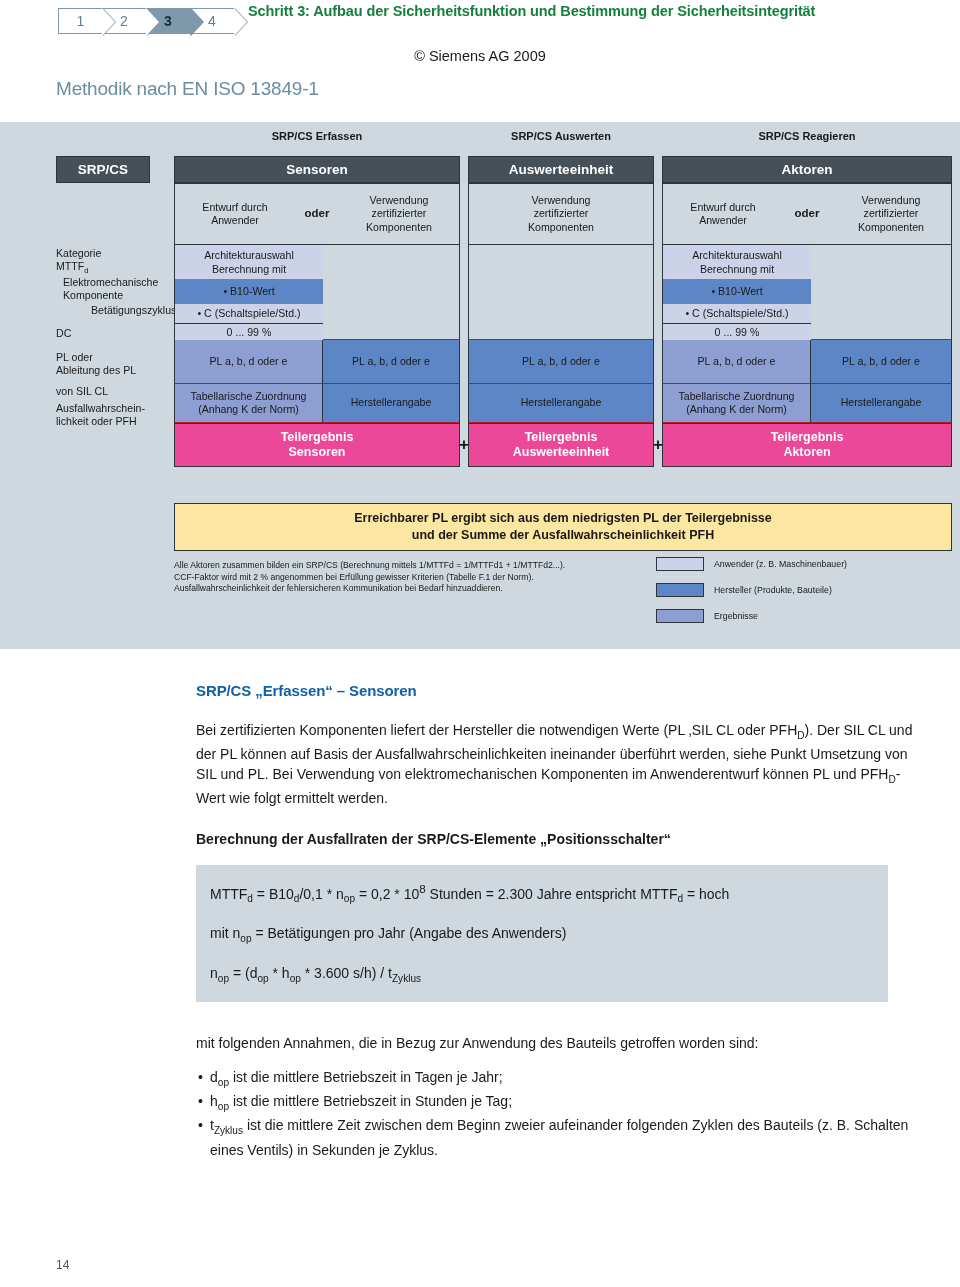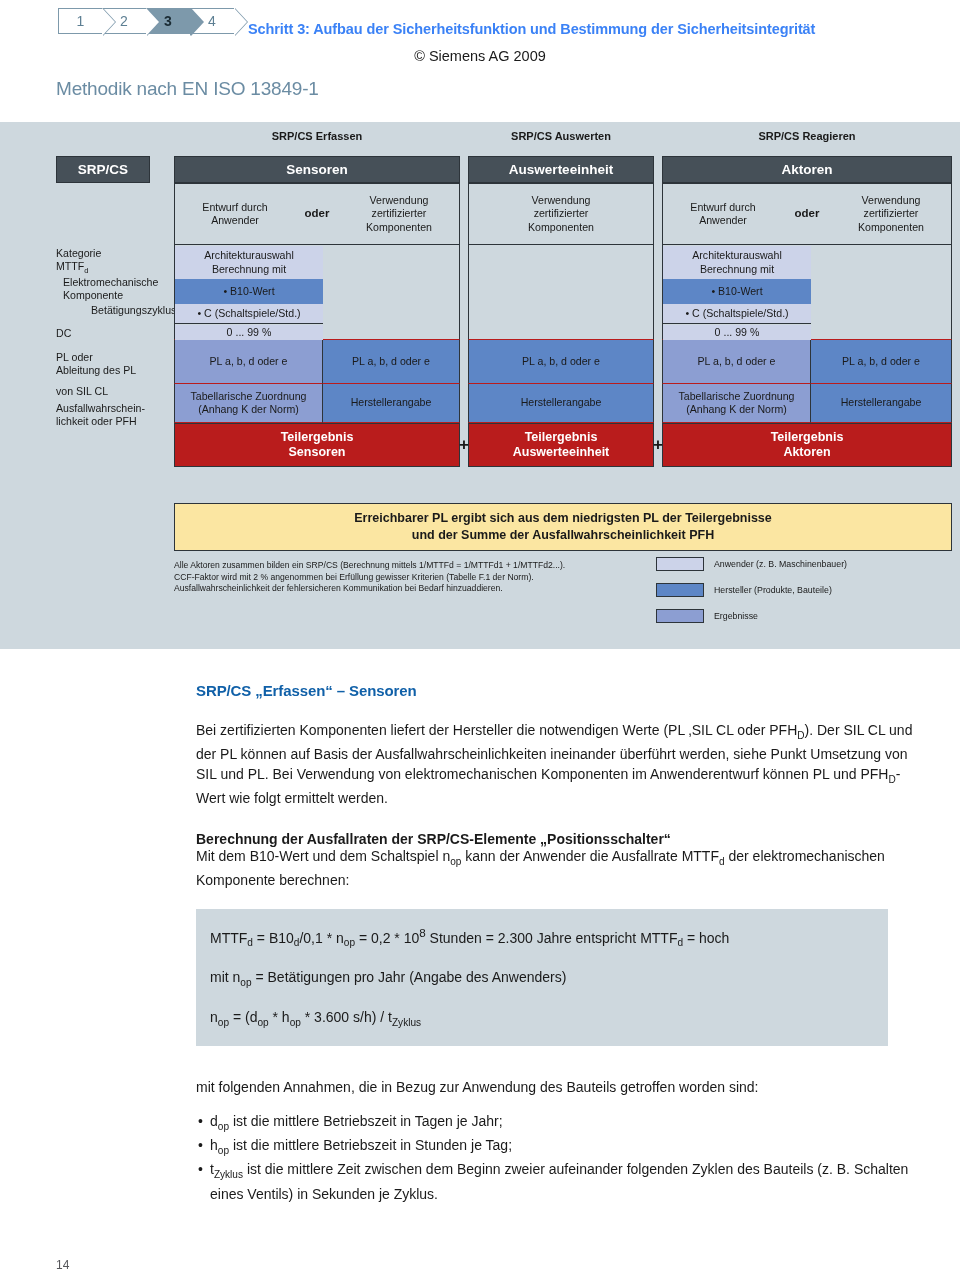--- a/index.html
+++ b/index.html
@@ -26,22 +26,22 @@
     border-left:13px solid #ffffff;
   }
   .chev .tip-b{
     position:absolute;right:-14px;top:-1px;width:0;height:0;z-index:1;
     border-top:14px solid transparent;border-bottom:14px solid transparent;
     border-left:13px solid #7d99ab;
   }
   .chev.active{background:#7d99ab;color:#1a2b33;font-weight:bold;}
   .chev.active .tip{border-left-color:#7d99ab;}
   .steptitle{
-    position:absolute;left:248px;top:21px;font-size:14.5px;font-weight:bold;
-    color:#3b82f6;letter-spacing:-0.1px;white-space:nowrap;
+    position:absolute;left:248px;top:3px;font-size:14.5px;font-weight:bold;
+    color:#15803d;letter-spacing:-0.1px;white-space:nowrap;
   }
 
   .copyright{
     position:absolute;left:0;top:48px;width:960px;text-align:center;
     font-size:14.5px;color:#1a1a1a;
   }
   .slidetitle{
     position:absolute;left:56px;top:78px;font-size:19px;color:#6b8ca3;
     letter-spacing:-0.2px;
   }
@@ -70,21 +70,21 @@
 
   .cell{
     position:absolute;box-sizing:border-box;font-size:10.6px;color:#1a1a1a;
     display:flex;align-items:center;justify-content:center;text-align:center;
     line-height:13.4px;
   }
   .c-anw{background:#ccd3e9;}
   .c-her{background:#5d86c6;}
   .c-erg{background:#8c9ed2;}
   .c-none{background:#ced8de;}
-  .c-res{background:#b91c1c;color:#ffffff;font-weight:bold;font-size:12.5px;line-height:15px;}
+  .c-res{background:#ec4899;color:#ffffff;font-weight:bold;font-size:12.5px;line-height:15px;}
   .bd{border:1px solid #2d343a;}
   .bd-lr{border-left:1px solid #2d343a;border-right:1px solid #2d343a;}
   .bd-b{border-bottom:1px solid #b91c1c;}
   .oder{font-weight:bold;font-size:11.5px;}
   .plus{
     position:absolute;color:#1a1a1a;font-size:17px;font-weight:bold;
     display:flex;align-items:center;justify-content:center;
   }
   .resultbox{
     position:absolute;background:#fbe6a2;border:1px solid #2d343a;box-sizing:border-box;
@@ -265,21 +265,20 @@
       </div>
     </div>
   </div>
 
   <div class="bodytext">
     <h2 class="sec">SRP/CS „Erfassen“ – Sensoren</h2>
 
     <p class="para"><span>Bei zertifizierten Komponenten liefert der Hersteller die notwendigen Werte (PL ‚SIL CL oder PFH</span><sub>D</sub><span>). Der SIL CL und der PL können auf Basis der Ausfallwahrscheinlichkeiten ineinander überführt werden, siehe Punkt Umsetzung von SIL und PL. Bei Verwendung von elektromechanischen Komponenten im Anwenderentwurf können PL und PFH</span><sub>D</sub><span>-Wert wie folgt ermittelt werden.</span></p>
 
     <h3 class="sub">Berechnung der Ausfallraten der SRP/CS-Elemente „Positionsschalter“</h3>
-    <p class="para"><span>Mit dem B10-Wert und dem Schaltspiel n</span><sub>op</sub><span> kann der Anwender die Ausfallrate MTTF</span><sub>d</sub><span> der elektromechanischen Komponente berechnen:</span></p>
 
     <div class="formulabox">
       <p class="fl"><span>MTTF</span><sub>d</sub><span> = B10</span><sub>d</sub><span>/0,1 * n</span><sub>op</sub><span> = 0,2 * 10</span><sup>8</sup><span> Stunden = 2.300 Jahre entspricht MTTF</span><sub>d</sub><span> = hoch</span></p>
 
       <p class="fl"><span>mit n</span><sub>op</sub><span> = Betätigungen pro Jahr (Angabe des Anwenders)</span></p>
 
       <p class="fl"><span>n</span><sub>op</sub><span> = (d</span><sub>op</sub><span> * h</span><sub>op</sub><span> * 3.600 s/h) / t</span><sub>Zyklus</sub></p>
     </div>
 
     <p class="after">mit folgenden Annahmen, die in Bezug zur Anwendung des Bauteils getroffen worden sind:</p>

